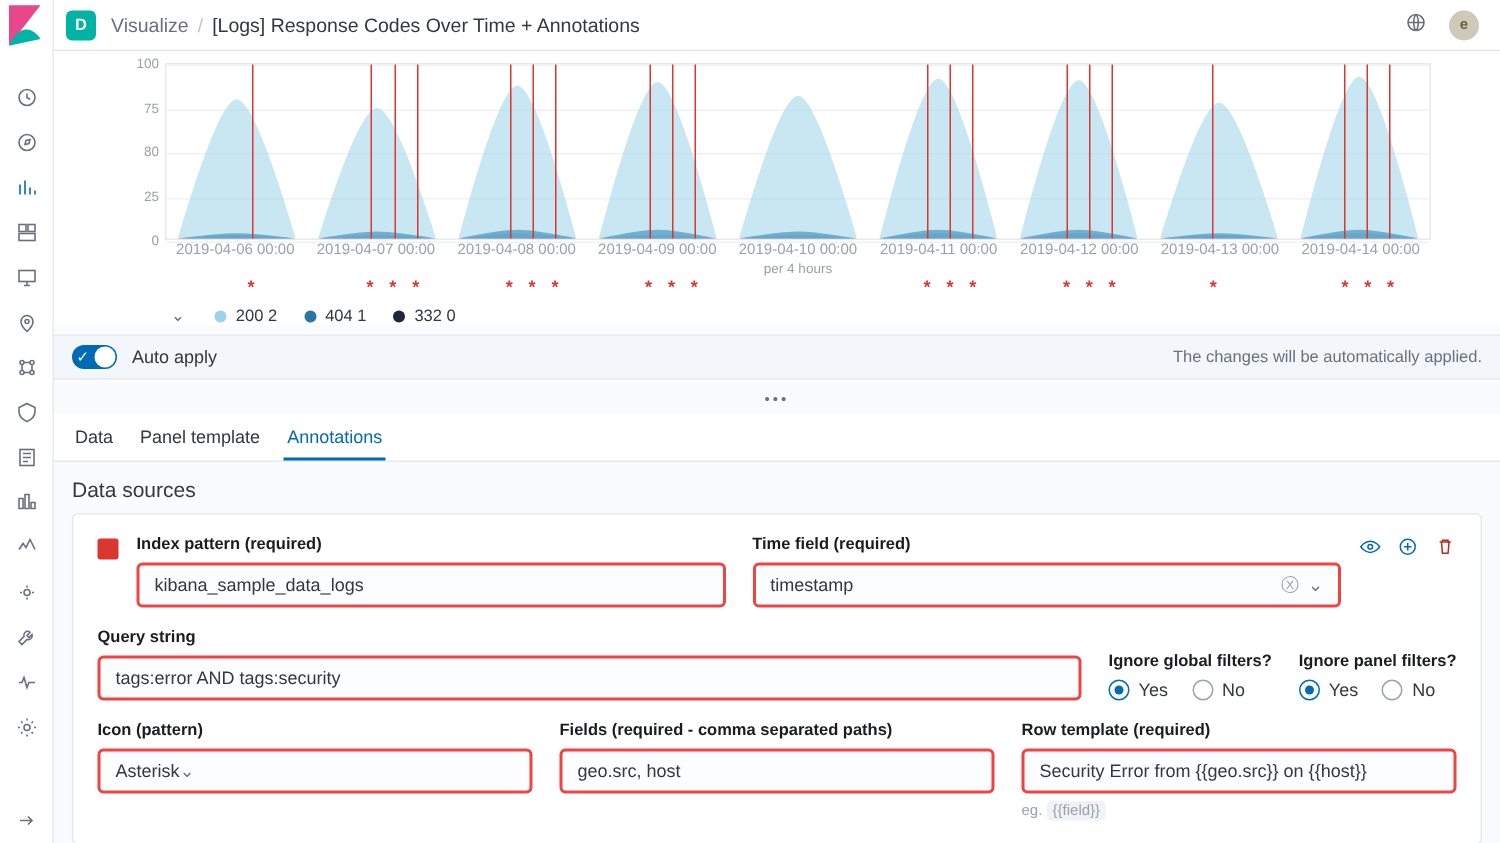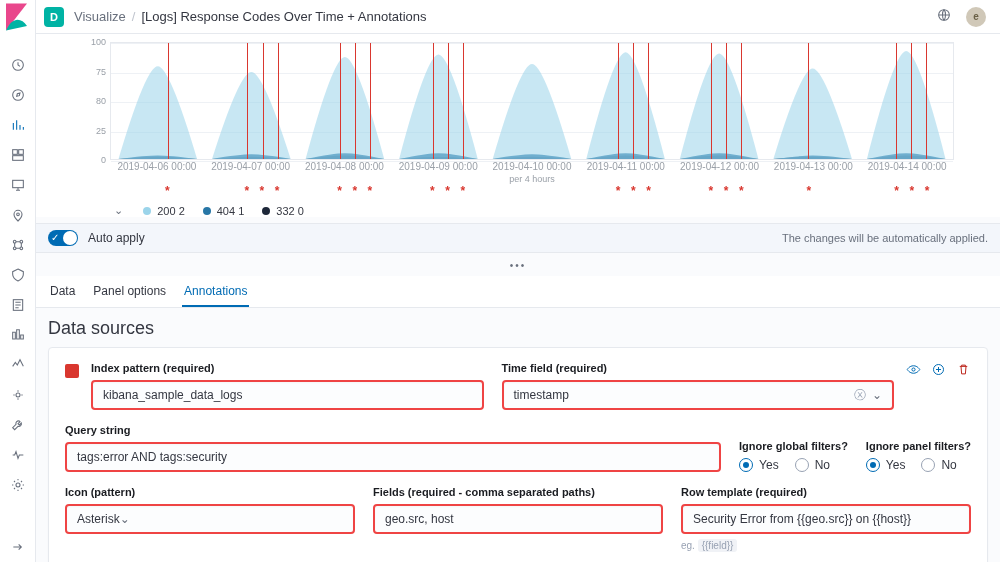--- a/index.html
+++ b/index.html
@@ -49,21 +49,21 @@
   .msg-right { margin-left: auto; color: #69707d; font-size: 11px; }
 
   .drag { text-align: center; padding: 4px 0; color: #69707d; letter-spacing: 2px; }
   .drag-dots { font-size: 10px; }
 
   .tabs { display: flex; gap: 14px; padding: 0 12px; border-bottom: 1px solid #e6e9ee; background: #fff; font-size: 12px; }
   .tab { padding: 8px 2px 7px; color: #343741; border-bottom: 2px solid transparent; }
   .tab.active { color: #006bb4; border-bottom-color: #006bb4; }
 
   .panel-body { padding: 10px 12px 16px; }
-  .panel-title { font-size: 18px; font-weight: 500; margin-bottom: 8px; }
+  .panel-title { font-size: 14px; font-weight: 500; margin-bottom: 8px; }
 
   .card { background: #fff; border: 1px solid #e6e9ee; border-radius: 4px; padding: 14px 16px 16px; box-shadow: 0 1px 2px rgba(0,0,0,0.03); }
   .card-row1 { display: flex; gap: 12px; align-items: flex-start; }
   .color-swatch { width: 14px; height: 14px; background: #d9372f; border-radius: 2px; margin-top: 2px; flex-shrink: 0; }
   .fields-grid { flex: 1; display: grid; grid-template-columns: 1fr 1fr; gap: 14px 18px; }
   .iconbtns { display: flex; gap: 10px; align-items: center; color: #006bb4; }
   .iconbtns .del { color: #bd271e; }
   .iconbtns svg { width: 15px; height: 15px; }
 
   .field label { display: block; font-size: 11px; font-weight: 600; margin-bottom: 6px; color: #1a1c21; }
@@ -309,21 +309,21 @@
             <div class="knob"></div>
           </div>
         <span>Auto apply</span>
         <span class="msg-right">The changes will be automatically applied.</span>
       </div>
 
       <div class="drag"><span class="drag-dots">•••</span></div>
 
       <div class="tabs">
         <div class="tab">Data</div>
-        <div class="tab">Panel options</div>
+        <div class="tab">Panel template</div>
         <div class="tab active">Annotations</div>
       </div>
 
       <div class="panel-body">
         <div class="panel-title">Data sources</div>
 
         <div class="card">
           <div class="card-row1">
             <div class="color-swatch"></div>
             <div class="fields-grid">

